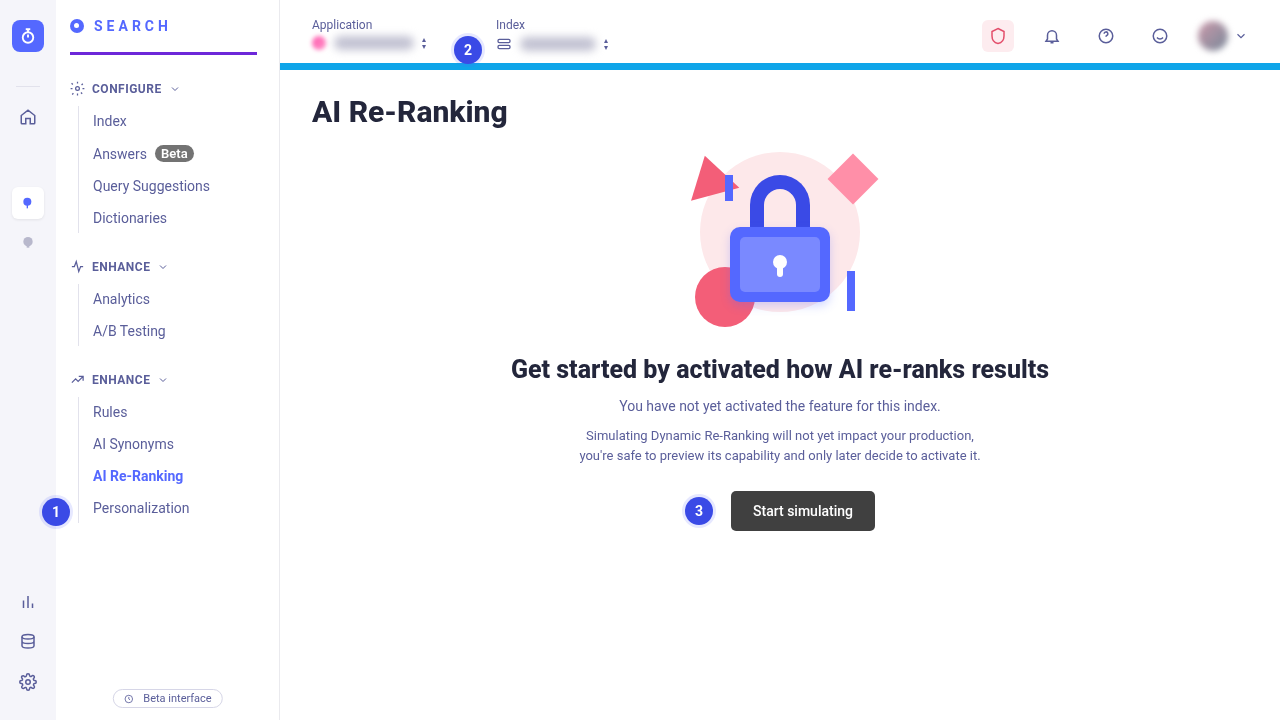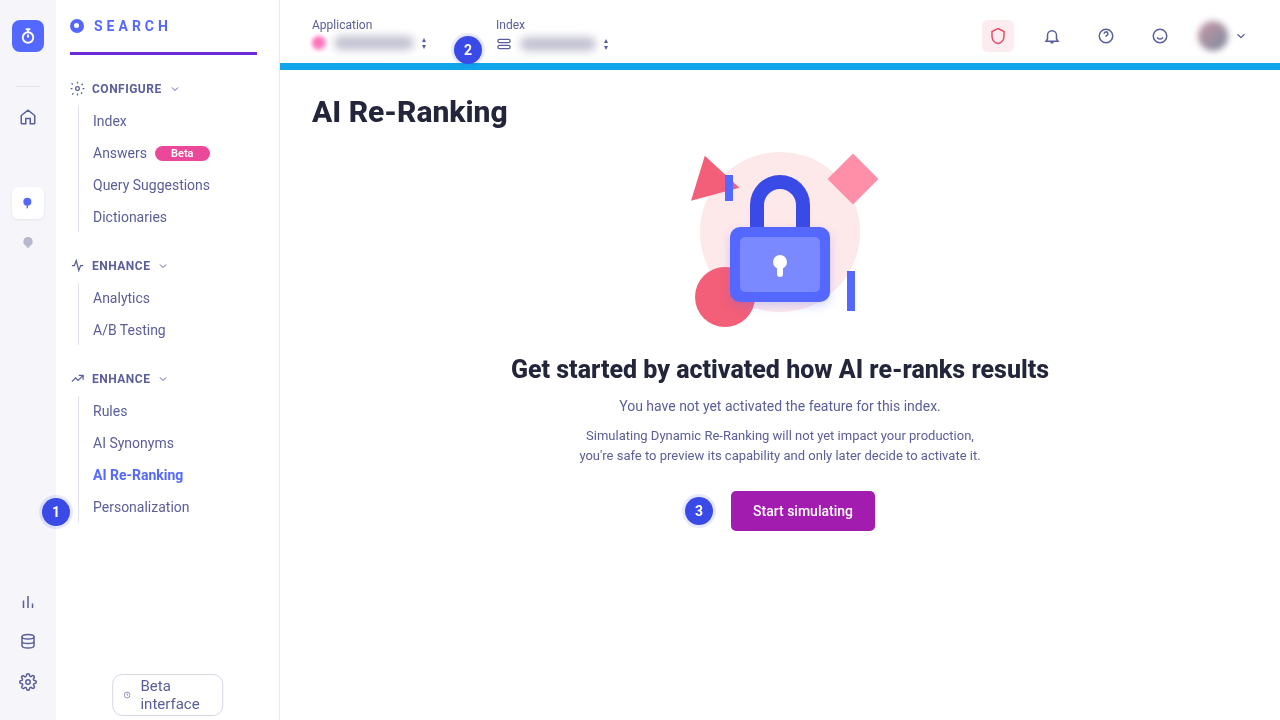--- a/index.html
+++ b/index.html
@@ -13,23 +13,23 @@
 .rail-hr { width:24px; height:1px; background:#e2e2ec; margin:6px 0 14px; }
 .sidebar { width:224px; border-right:1px solid #eaeaee; padding:18px 22px 0 14px; position:relative; }
 .sb-title { color:#5468ff; font-weight:700; letter-spacing:4px; font-size:14px; display:flex; align-items:center; gap:10px; padding:0 0 18px 0; border-bottom:3px solid #6d28d9; margin-bottom:14px; }
 .sb-title-dot { width:14px; height:14px; border-radius:50%; background:#5468ff; position:relative; flex-shrink:0; }
 .sb-title-dot::after { content:""; position:absolute; width:5px; height:5px; background:#fff; border-radius:50%; top:4px; left:4px; }
 .sb-section-hdr { display:flex; align-items:center; gap:7px; color:#5a5e9a; font-size:12px; font-weight:700; letter-spacing:.5px; padding:12px 0 10px; cursor:pointer; }
 .sb-section-hdr svg { flex-shrink:0; }
 .sb-items { border-left:1px solid #e2e2ec; margin-left:8px; padding-left:14px; display:flex; flex-direction:column; gap:2px; margin-bottom:14px; }
 .sb-item { font-size:14px; color:#5a5e9a; padding:7px 0; cursor:pointer; display:flex; align-items:center; gap:8px; }
 .sb-item.active { color:#5468ff; font-weight:700; }
-.beta-pill { background:#ec4899; color:#fff; font-size:11px; font-weight:600; padding:1px 16px; border-radius:10px; }
+.beta-pill { background:#737373; color:#fff; font-size:13px; font-weight:600; padding:1px 6px; border-radius:10px; }
 .step-marker { position:absolute; width:28px; height:28px; border-radius:50%; background:#3a4ae6; color:#fff; font-weight:700; font-size:14px; display:flex; align-items:center; justify-content:center; box-shadow:0 0 0 3px rgba(84,104,255,.15); z-index:5; }
-.beta-badge { position:absolute; bottom:4px; left:50%; transform:translateX(-50%); font-size:15px; color:#5a5e9a; border:1px solid #d6d6e7; border-radius:10px; padding:2px 10px; display:flex; align-items:center; gap:10px; }
+.beta-badge { position:absolute; bottom:12px; left:50%; transform:translateX(-50%); font-size:11px; color:#5a5e9a; border:1px solid #d6d6e7; border-radius:10px; padding:2px 10px; display:flex; align-items:center; gap:10px; }
 .main { flex:1; display:flex; flex-direction:column; }
 .topbar { height:70px; border-bottom:7px solid #0ea5e9; display:flex; align-items:flex-start; padding:18px 32px 0; position:relative; }
 .ctx { display:flex; flex-direction:column; gap:4px; margin-right:28px; }
 .ctx-label { font-size:12px; color:#5a5e9a; }
 .ctx-val { display:flex; align-items:center; gap:8px; }
 .blur-pill { background:#c2c2d2; height:14px; border-radius:7px; filter:blur(4px); }
 .pink-dot { width:14px; height:14px; border-radius:50%; background:linear-gradient(135deg,#ff5fb0,#ff8fc7); filter:blur(2px); }
 .caret-pair { display:flex; flex-direction:column; color:#5a5e9a; font-size:8px; line-height:7px; }
 .top-right { position:absolute; right:32px; top:20px; display:flex; align-items:center; gap:22px; }
 .icon-box { width:32px; height:32px; display:flex; align-items:center; justify-content:center; color:#5a5e9a; cursor:pointer; border-radius:6px; }
@@ -47,21 +47,21 @@
 .bar-b2 { position:absolute; width:8px; height:40px; background:#5468ff; bottom:26px; right:20px; }
 .lock-body { position:absolute; width:100px; height:75px; background:#5468ff; border-radius:10px; left:45px; top:80px; box-shadow:0 4px 10px rgba(84,104,255,.25); }
 .lock-inner { position:absolute; left:10px; top:10px; right:10px; bottom:10px; background:#7a89ff; border-radius:5px; }
 .kh { position:absolute; width:14px; height:14px; background:#fff; border-radius:50%; left:50%; top:45%; transform:translate(-50%,-50%);}
 .kh::after { content:""; position:absolute; width:6px; height:12px; background:#fff; left:4px; top:10px; border-radius:0 0 3px 3px;}
 .shackle { position:absolute; width:60px; height:60px; border:14px solid #3a4ae6; border-bottom:none; border-radius:40px 40px 0 0; left:65px; top:28px; }
 .h2 { font-size:25px; font-weight:800; color:#23263b; margin-bottom:14px; }
 .sub { font-size:14px; color:#5a5e9a; margin-bottom:12px;text-align:right; }
 .sub2 { font-size:13px; color:#5a5e9a; line-height:1.5; margin-bottom:26px; }
 .cta-row { display:flex; align-items:center; gap:18px; }
-.btn-primary { background:#a21caf; color:#fff; border:none; padding:12px 22px; font-size:14px; font-weight:500; border-radius:5px; cursor:pointer; }
+.btn-primary { background:#404040; color:#fff; border:none; padding:12px 22px; font-size:14px; font-weight:500; border-radius:5px; cursor:pointer; }
 .chev-down-ic { color:#5a5e9a; }
 </style>
 </head>
 <body>
 
 <div class="app">
 
   <div class="rail">
     <div class="rail-logo">
       <svg width="18" height="18" viewBox="0 0 24 24" fill="none" stroke="#fff" stroke-width="2.5">

